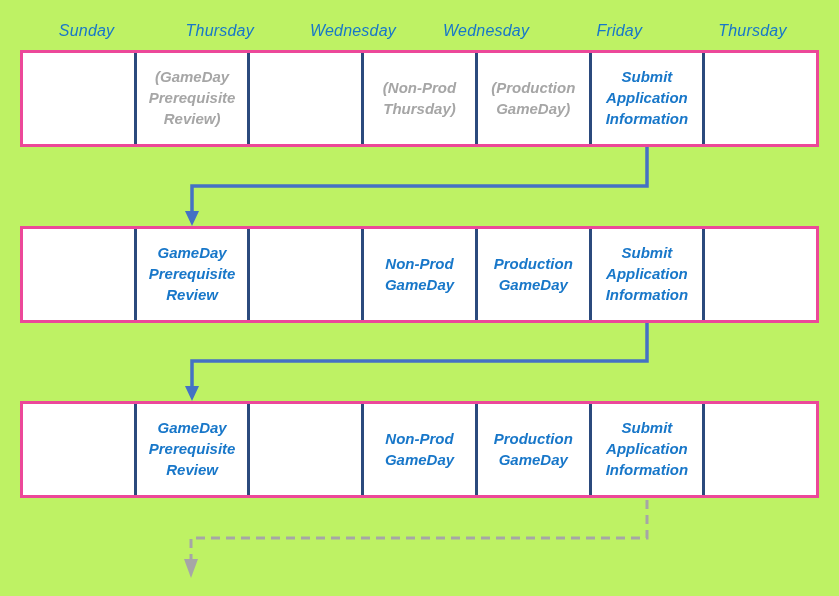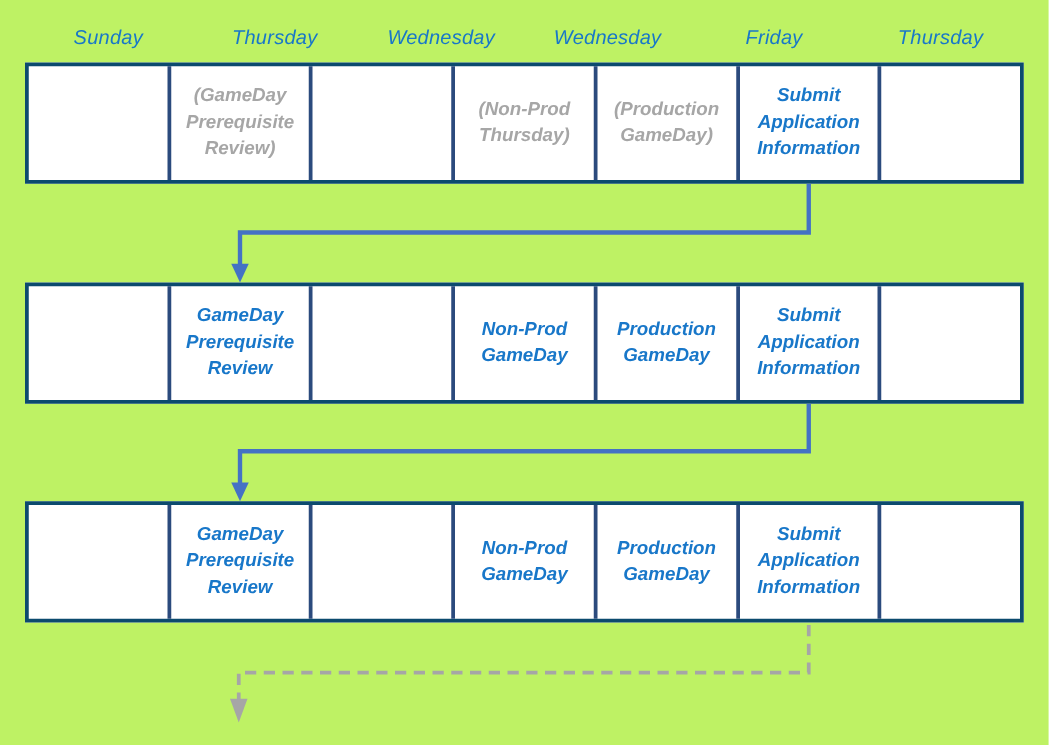--- a/index.html
+++ b/index.html
@@ -32,21 +32,21 @@
     color: #1877c9;
     line-height: 28px;
     letter-spacing: 0.2px;
   }
   .week {
     position: absolute;
     left: 20px;
     width: 799px;
     height: 97px;
     display: flex;
-    border: 3px solid #0c4a6e;
+    border: 3px solid #ec4899;
     box-sizing: border-box;
     background: #ffffff;
   }
   .week .cell {
     flex: 1;
     border-right: 3px solid #2b4a7d;
     box-sizing: border-box;
     display: flex;
     align-items: center;
     justify-content: center;

